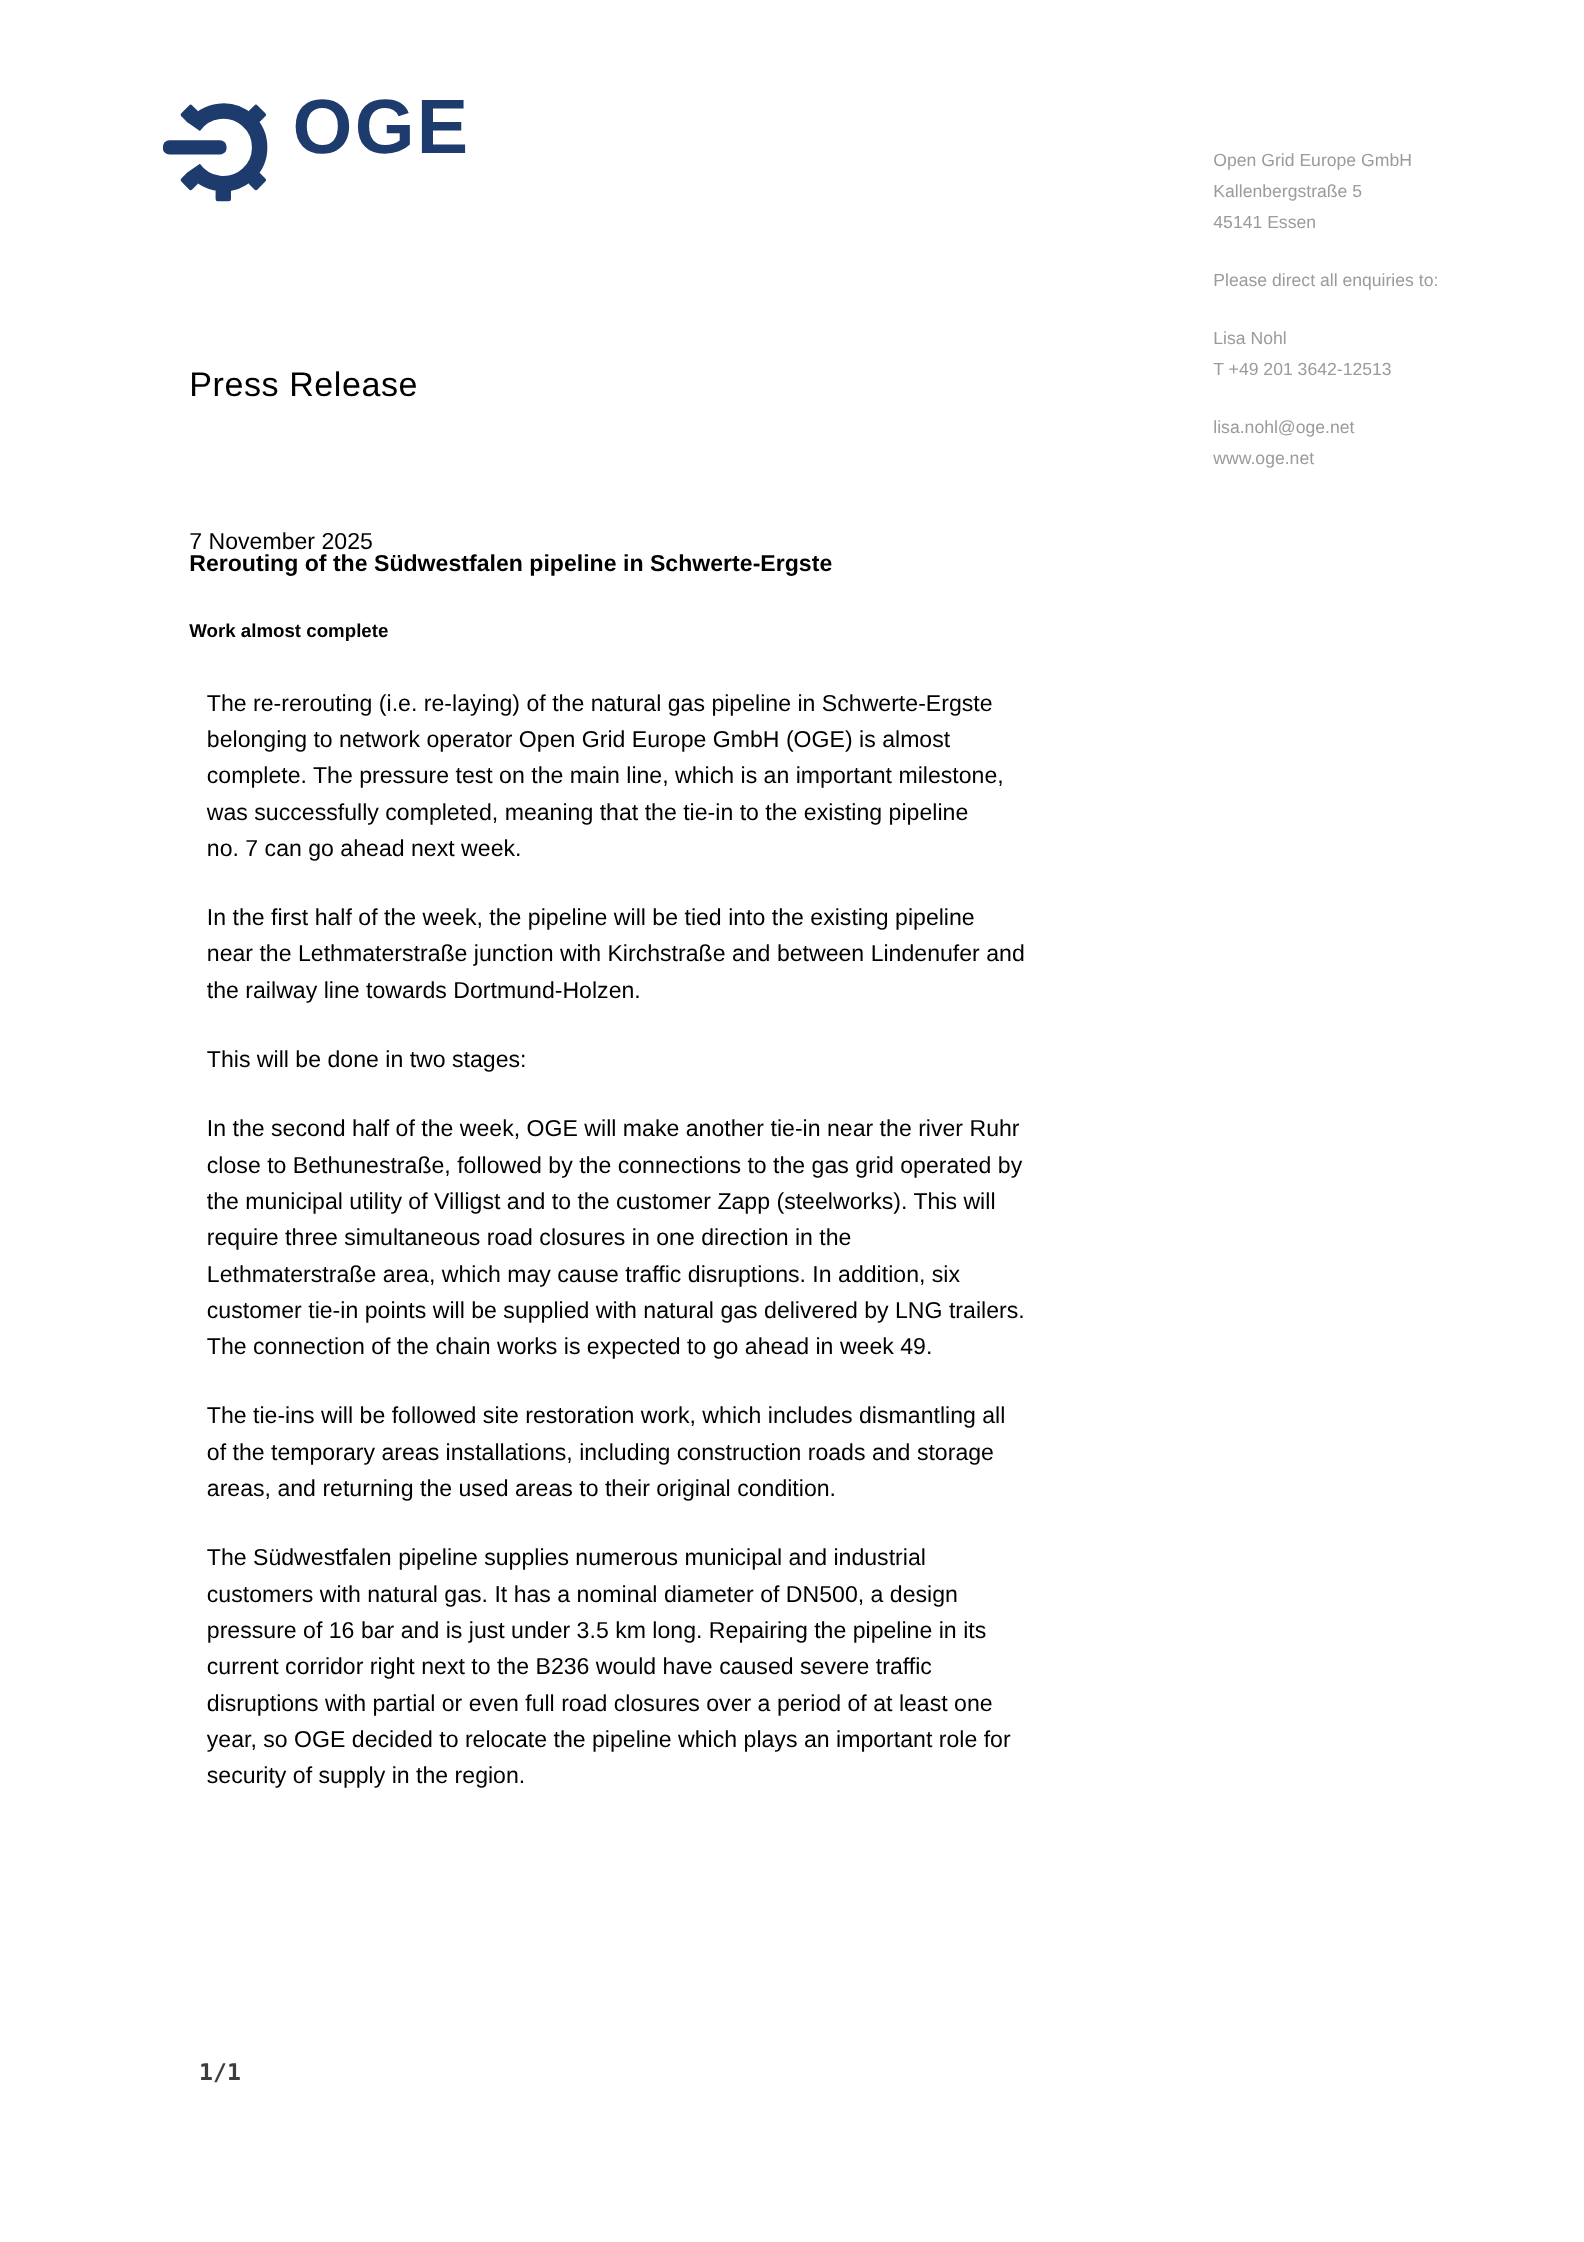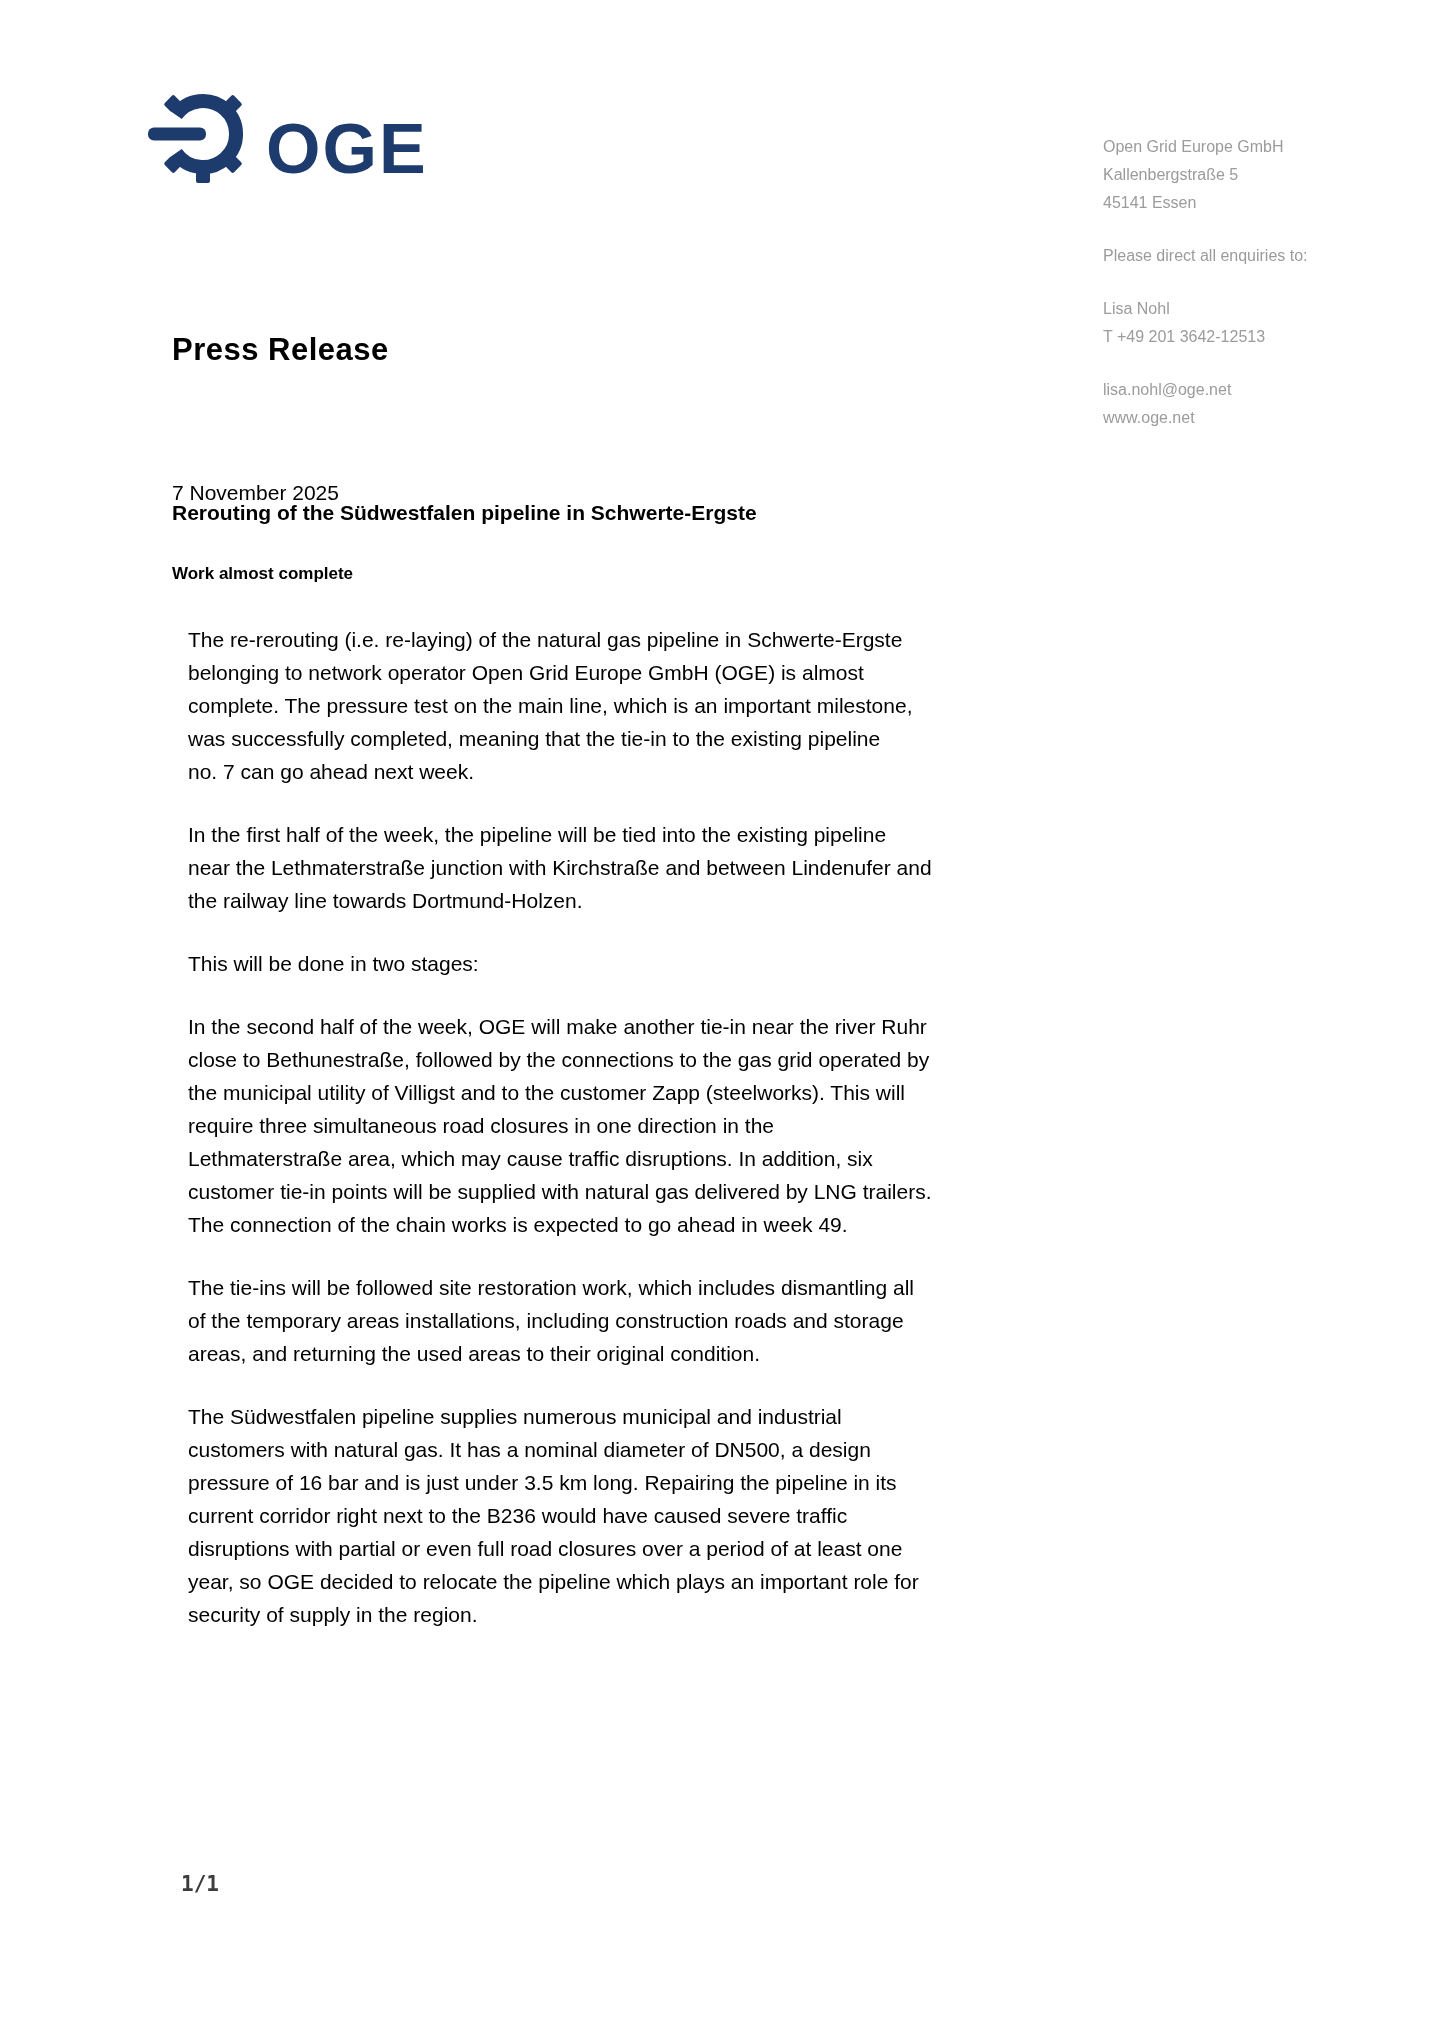--- a/index.html
+++ b/index.html
@@ -15,21 +15,21 @@
     background: #ffffff;
     overflow: hidden;
   }
 
   
   .logo {
     position: absolute;
     left: 148px;
     top: 82px;
     display: flex;
-    align-items: flex-end;
+    align-items: flex-start;
     gap: 18px;
   }
   .logo-icon { width: 100px; height: 104px; }
   .logo-word {
     font-size: 70px;
     font-weight: bold;
     letter-spacing: 2px;
     line-height: 1;
     transform: translateY(-2px);
   }
@@ -46,21 +46,21 @@
   }
   .contact .block { margin-bottom: 22px; margin-top: 25px; }
   .contact .line { display: block; }
 
   
   .doc-kind {
     position: absolute;
     left: 172px;
     top: 332px;
     font-size: 31px;
-    font-weight: bold;
+    font-weight: normal;
     letter-spacing: 0.5px;
   }
   .doc-date {
     position: absolute;
     left: 172px;
     top: 445px;
     font-size: 21px;
     margin-top: 36px;
   }
   .doc-title {

